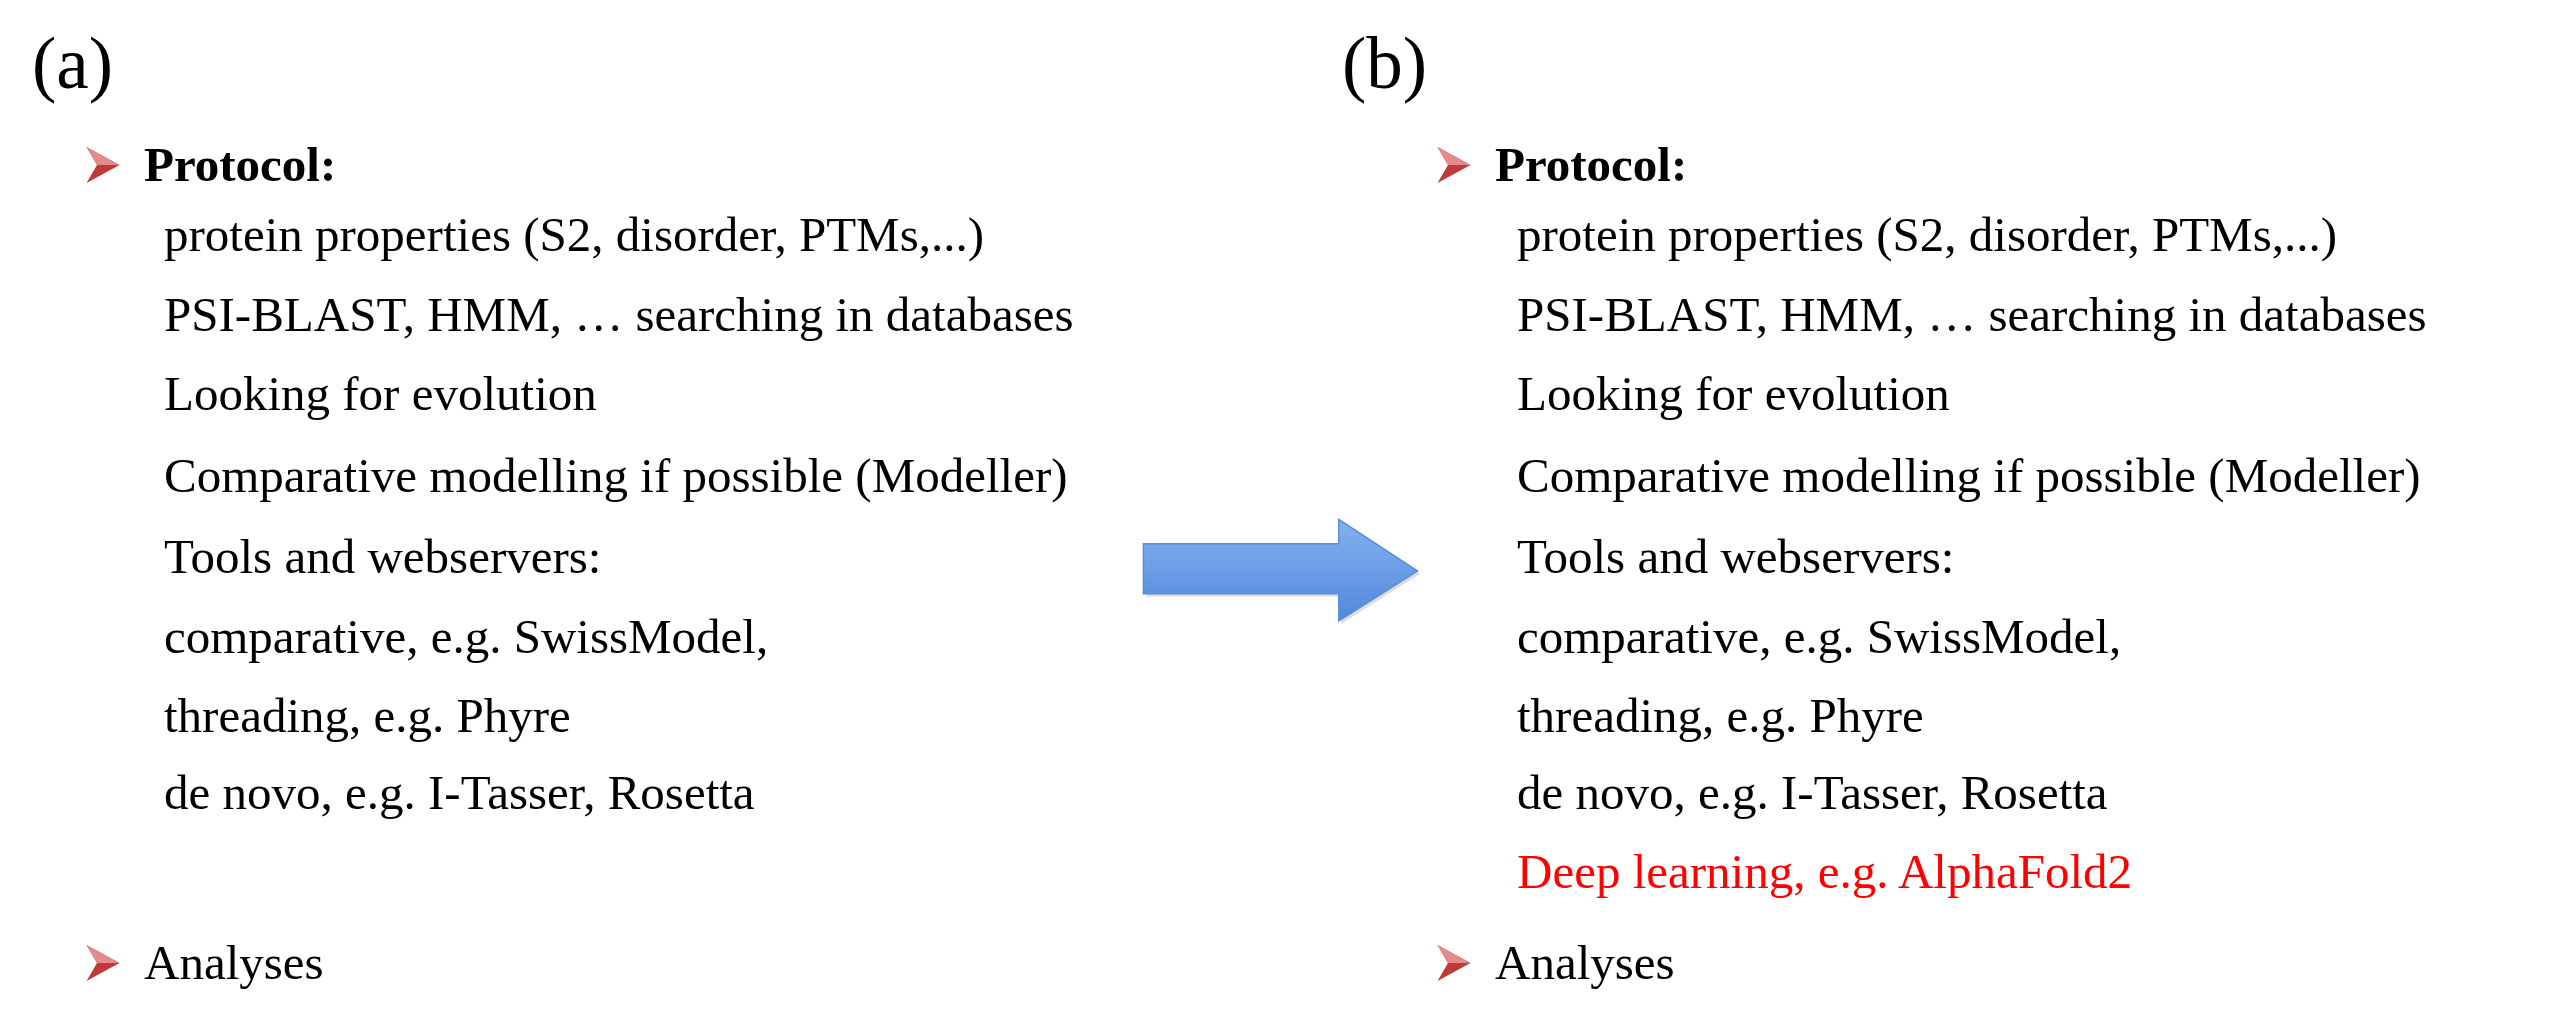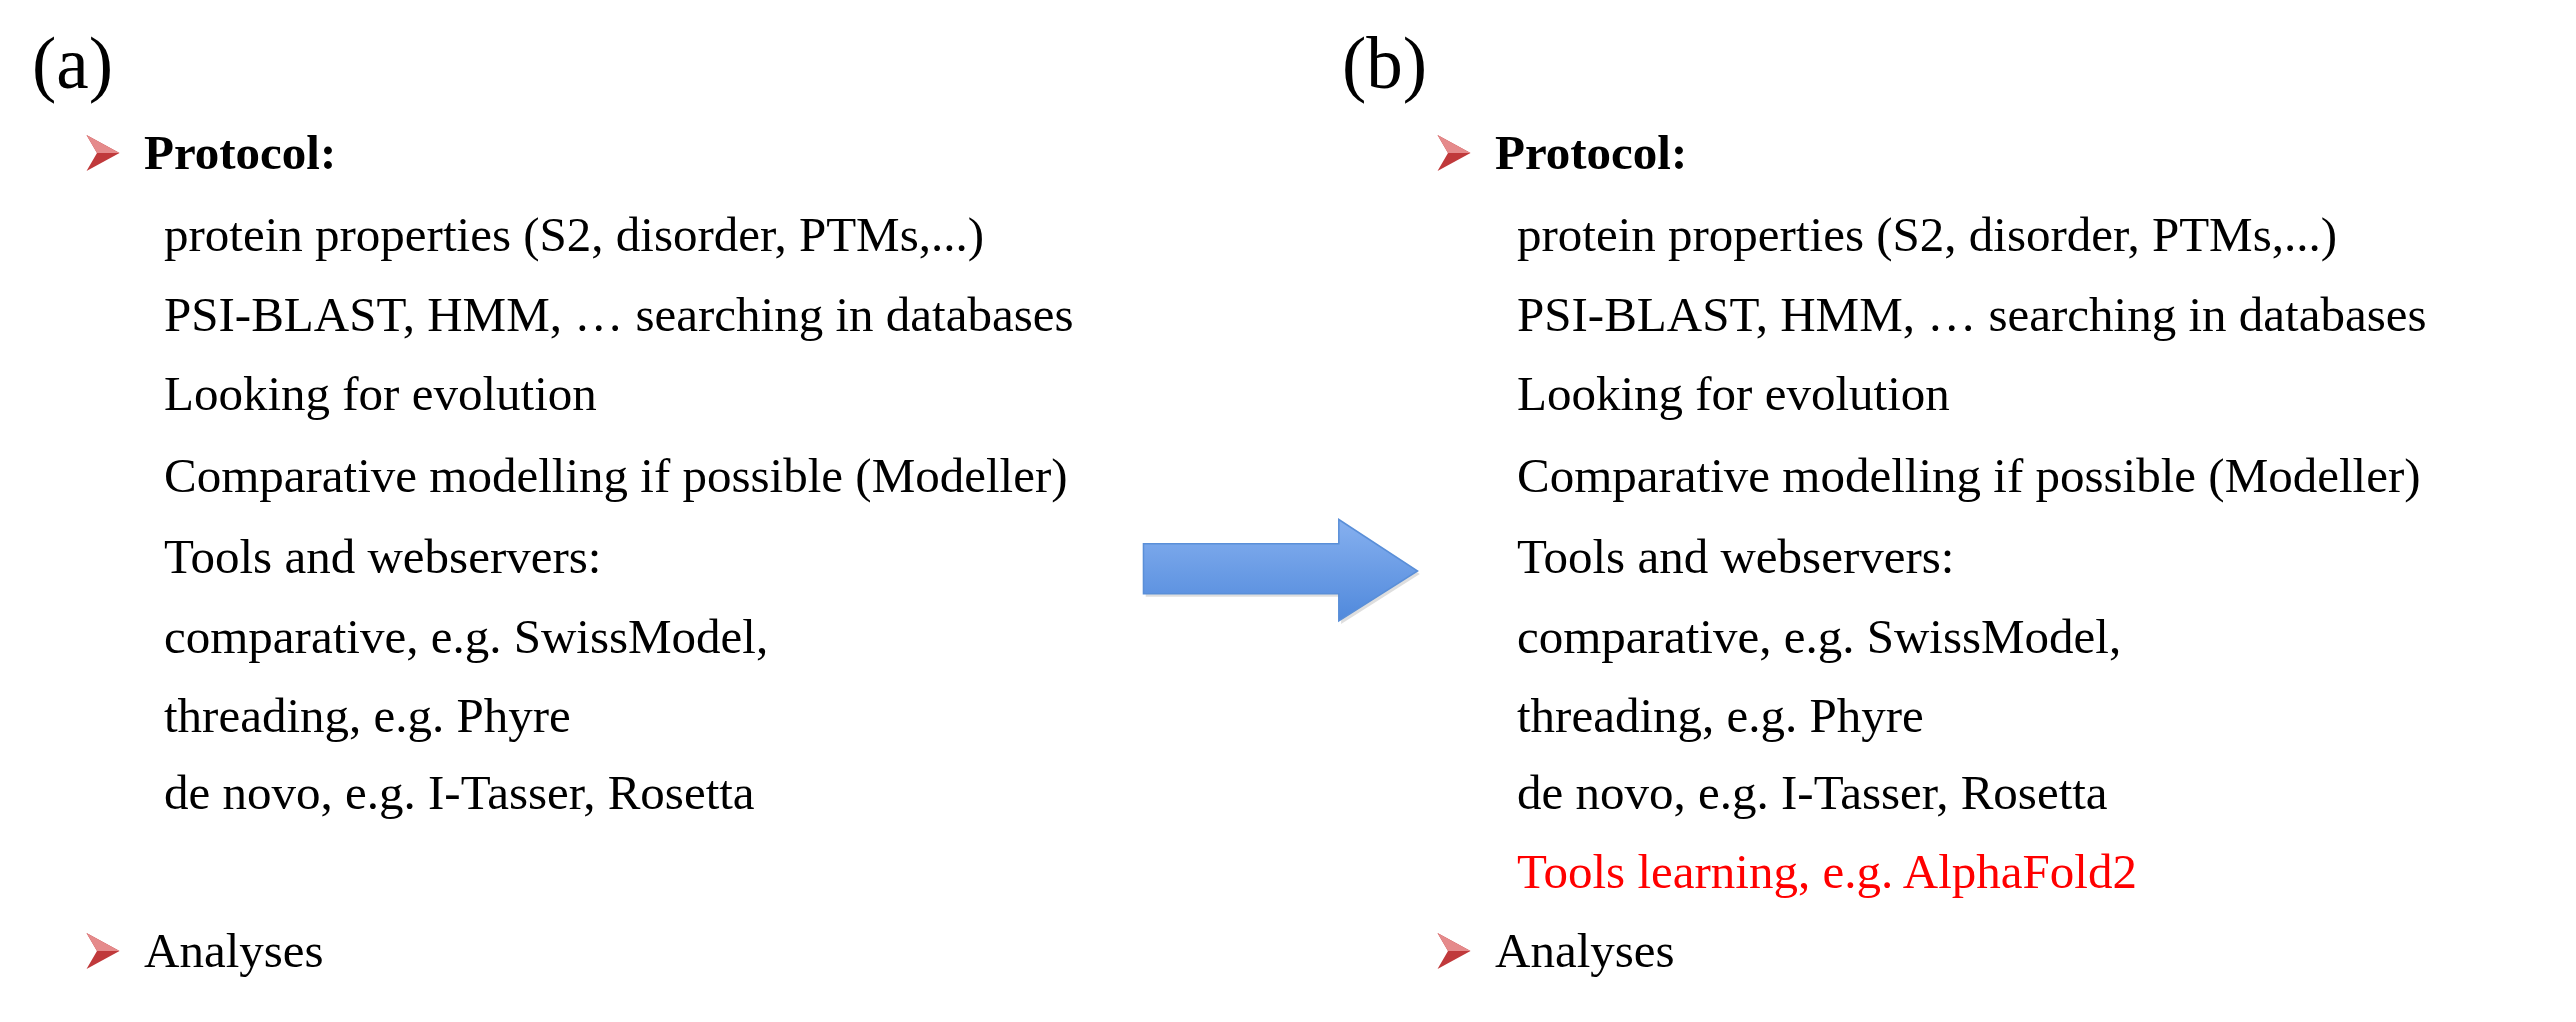--- a/index.html
+++ b/index.html
@@ -1,20 +1,20 @@
 <!DOCTYPE html>
 <html style="font-size:12px"><head>
 <meta charset="utf-8">
 <style>
   html, body { margin: 0; padding: 0; background: #ffffff; }
   body { width: 2576px; height: 1023px; position: relative; overflow: hidden;
          font-family: "Liberation Serif", "DejaVu Serif", serif; color: #000; }
   .panel-label { position: absolute; font-size: 73px; line-height: 1; top: 27px; }
   .row { position: absolute; font-size: 49px; line-height: 1; white-space: nowrap; text-align: center; }
-  .bullet-row { position: absolute; font-size: 49px; line-height: 1; white-space: nowrap; display: flex; align-items: center; }
+  .bullet-row { position: absolute; font-size: 49px; line-height: 1; white-space: nowrap; display: flex; align-items: center; margin-top: 12px; }
   .bullet { width: 36px; height: 40px; margin-right: 23px; display: inline-block; }
   .bold { font-weight: bold; }
   .red { color: #ff0000; }
   .arrow { position: absolute; left: 1140px; top: 518px; width: 281px; height: 106px; }
 </style>
 </head>
 <body>
 
 <div class="panel-label" style="left:32px;">(a)</div>
 
@@ -65,21 +65,21 @@
 </div>
 
 <div class="row" style="left:1517px; top:210px;">protein properties (S2, disorder, PTMs,...)</div>
 <div class="row" style="left:1517px; top:290px;">PSI-BLAST, HMM, … searching in databases</div>
 <div class="row" style="left:1517px; top:369px;">Looking for evolution</div>
 <div class="row" style="left:1517px; top:451px;">Comparative modelling if possible (Modeller)</div>
 <div class="row" style="left:1517px; top:532px;">Tools and webservers:</div>
 <div class="row" style="left:1517px; top:612px;">comparative, e.g. SwissModel,</div>
 <div class="row" style="left:1517px; top:691px;">threading, e.g. Phyre</div>
 <div class="row" style="left:1517px; top:768px;">de novo, e.g. I-Tasser, Rosetta</div>
-<div class="row red" style="left:1517px; top:847px;">Tools learning, e.g. AlphaFold2</div>
+<div class="row red" style="left:1517px; top:847px;">Deep learning, e.g. AlphaFold2</div>
 
 <div class="bullet-row" style="left:1436px; top:926px;">
   <svg class="bullet" viewBox="0 0 48 52">
     <polygon points="2,2 46,26 2,50 16,26" fill="#c0393b"></polygon>
     <polygon points="2,2 46,26 16,26" fill="#e58a8b"></polygon>
   </svg>
   <span>Analyses</span>
 </div>
 
 

